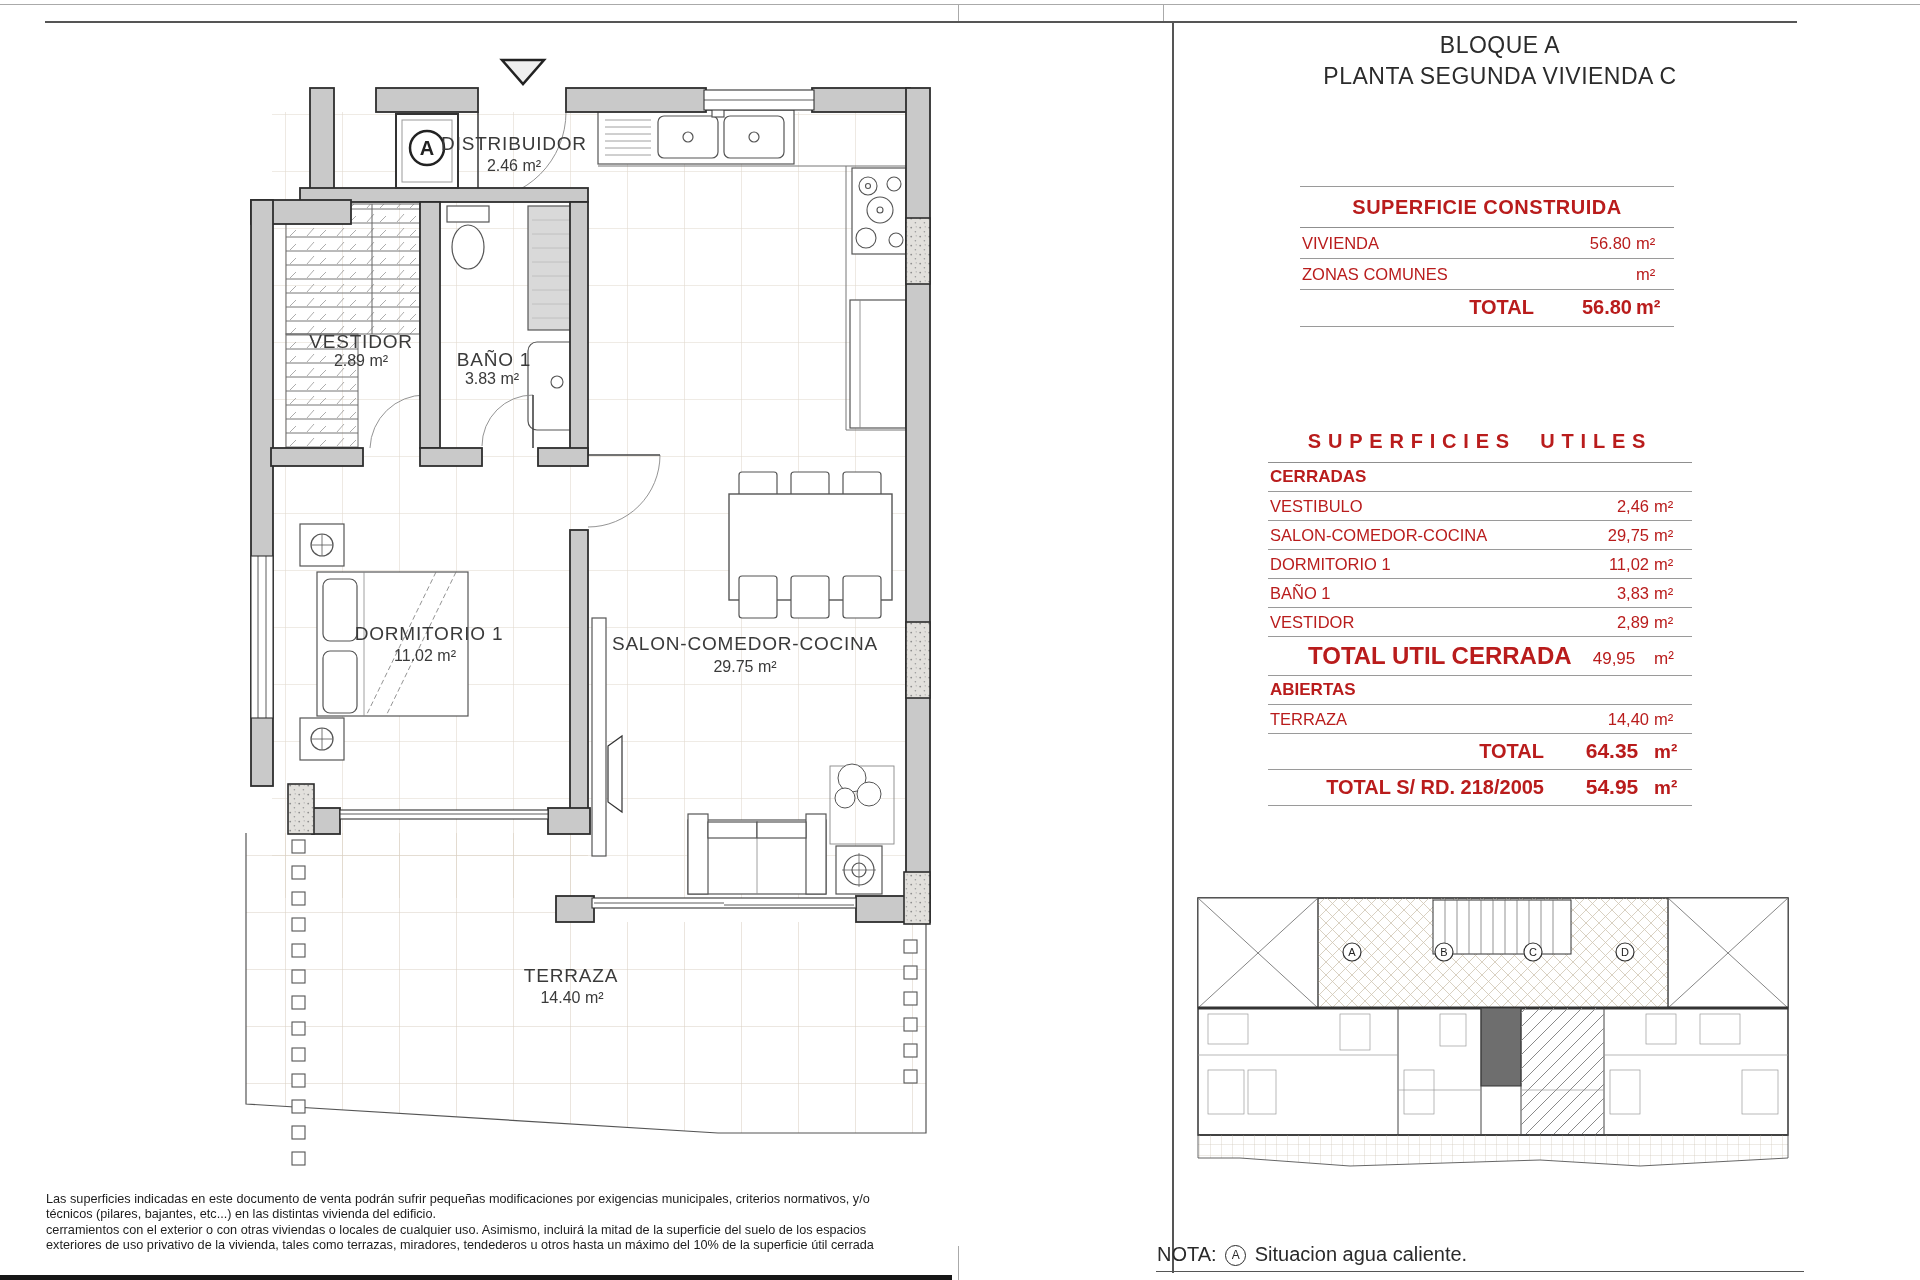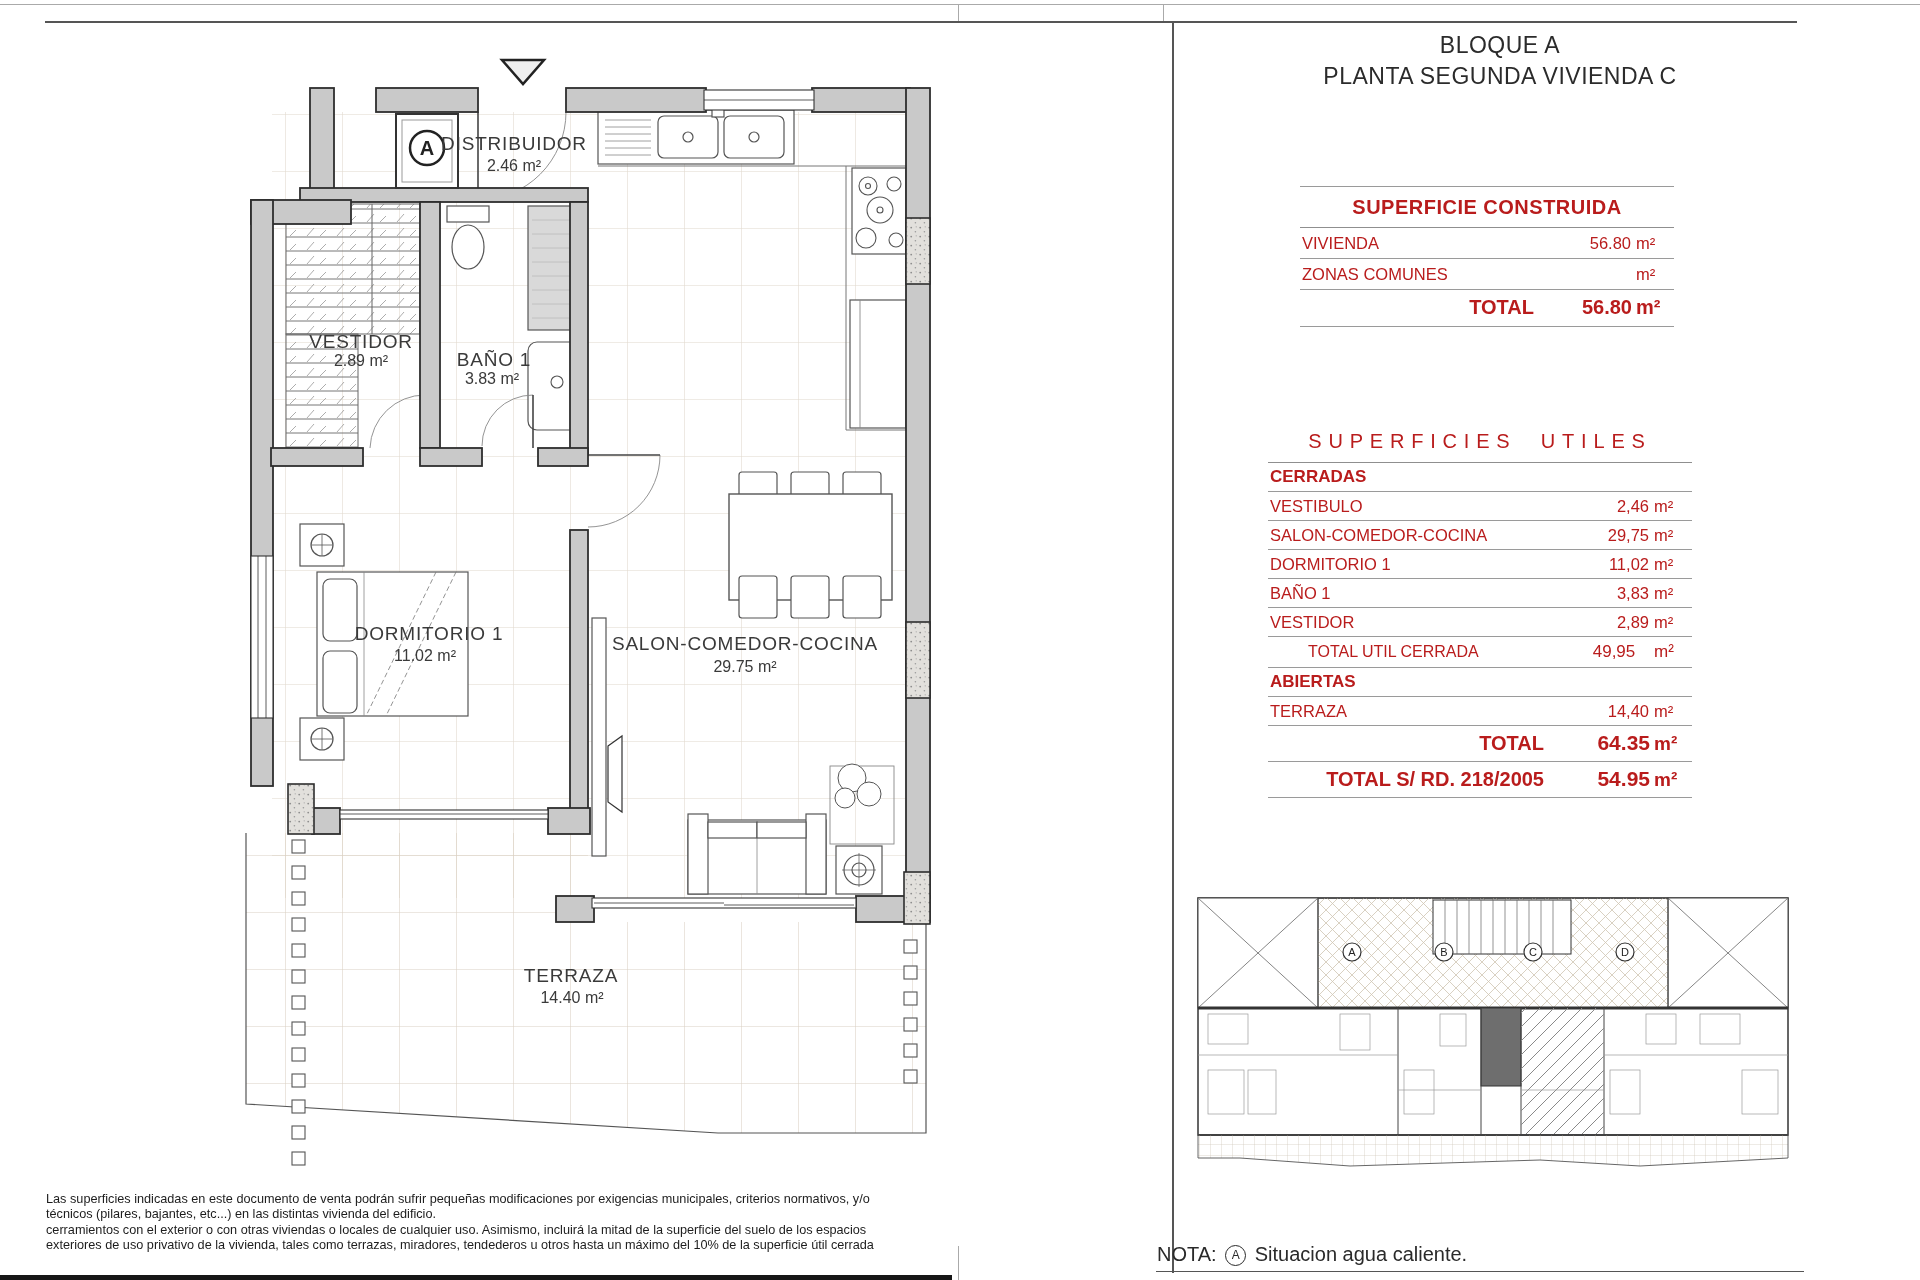--- a/index.html
+++ b/index.html
@@ -20,35 +20,35 @@
          padding:6px 2px 5px;font-size:16.5px}
   .s-row .lbl{flex:1;text-align:left}
   .s-row .val{min-width:64px;text-align:right}
   .s-row .unit{width:36px;text-align:left;padding-left:5px}
   .t-total{display:flex;justify-content:flex-end;align-items:baseline;
            border-bottom:1px solid #9a9a9a;padding:6px 2px 7px;font-weight:bold;font-size:20px}
   .t-total .val{min-width:64px;text-align:right}
   .t-total .unit{width:36px;text-align:left;padding-left:4px}
   .t-total .lbl{margin-right:34px}
   .utiles{left:1268px;top:428px;width:424px}
-  .utiles .t-title{font-weight:normal;font-size:20px;text-align:center;
+  .utiles .t-title{font-weight:bold;font-size:20px;text-align:center;
                    letter-spacing:.34em;word-spacing:.6em;padding:2px 0 9px;border-bottom:1px solid #8f8f8f}
   .sec-row{font-weight:bold;font-size:17px;padding:4px 2px;border-bottom:1px solid #9a9a9a}
   .u-row{display:flex;align-items:baseline;border-bottom:1px solid #9a9a9a;padding:5px 2px 4px;font-size:16.5px}
   .u-row .lbl{flex:1}
   .u-row .val{min-width:70px;text-align:right}
   .u-row .unit{width:36px;text-align:left;padding-left:5px}
   .u-totalc{display:flex;align-items:baseline;border-bottom:1px solid #9a9a9a;padding:5px 2px 5px}
-  .u-totalc .lbl{flex:1;font-weight:normal;font-size:16px;padding-left:38px}
+  .u-totalc .lbl{flex:1;font-weight:bold;font-size:24px;padding-left:38px}
   .u-totalc .val{min-width:70px;text-align:center;font-size:17px}
   .u-totalc .unit{width:36px;padding-left:5px;font-size:17px}
   .u-total{display:flex;justify-content:flex-end;align-items:baseline;
            border-bottom:1px solid #9a9a9a;padding:5px 2px 6px;font-weight:bold}
   .u-total .lbl{font-size:20px;margin-right:30px}
-  .u-total .val{min-width:76px;text-align:right;font-size:21px}
+  .u-total .val{min-width:76px;text-align:center;font-size:21px}
   .u-total .unit{width:36px;padding-left:4px;font-size:19px}
   
   .disclaimer{left:46px;top:1192px;width:920px;font-size:12.7px;line-height:15.4px;
               color:#1d1d1d;white-space:nowrap}
   .nota{left:1157px;top:1243px;width:650px;font-size:20px;color:#2a2a2a;white-space:nowrap}
   .nota .circ{display:inline-block;width:19px;height:19px;border:1.6px solid #2a2a2a;border-radius:50%;
               text-align:center;font-size:12px;line-height:19px;vertical-align:2px;margin:0 3px}
   svg text{font-family:"Liberation Sans",sans-serif}
   .room-name{font-size:19px;fill:#3a3a3a;letter-spacing:.8px}
   .room-area{font-size:16px;fill:#3a3a3a}

